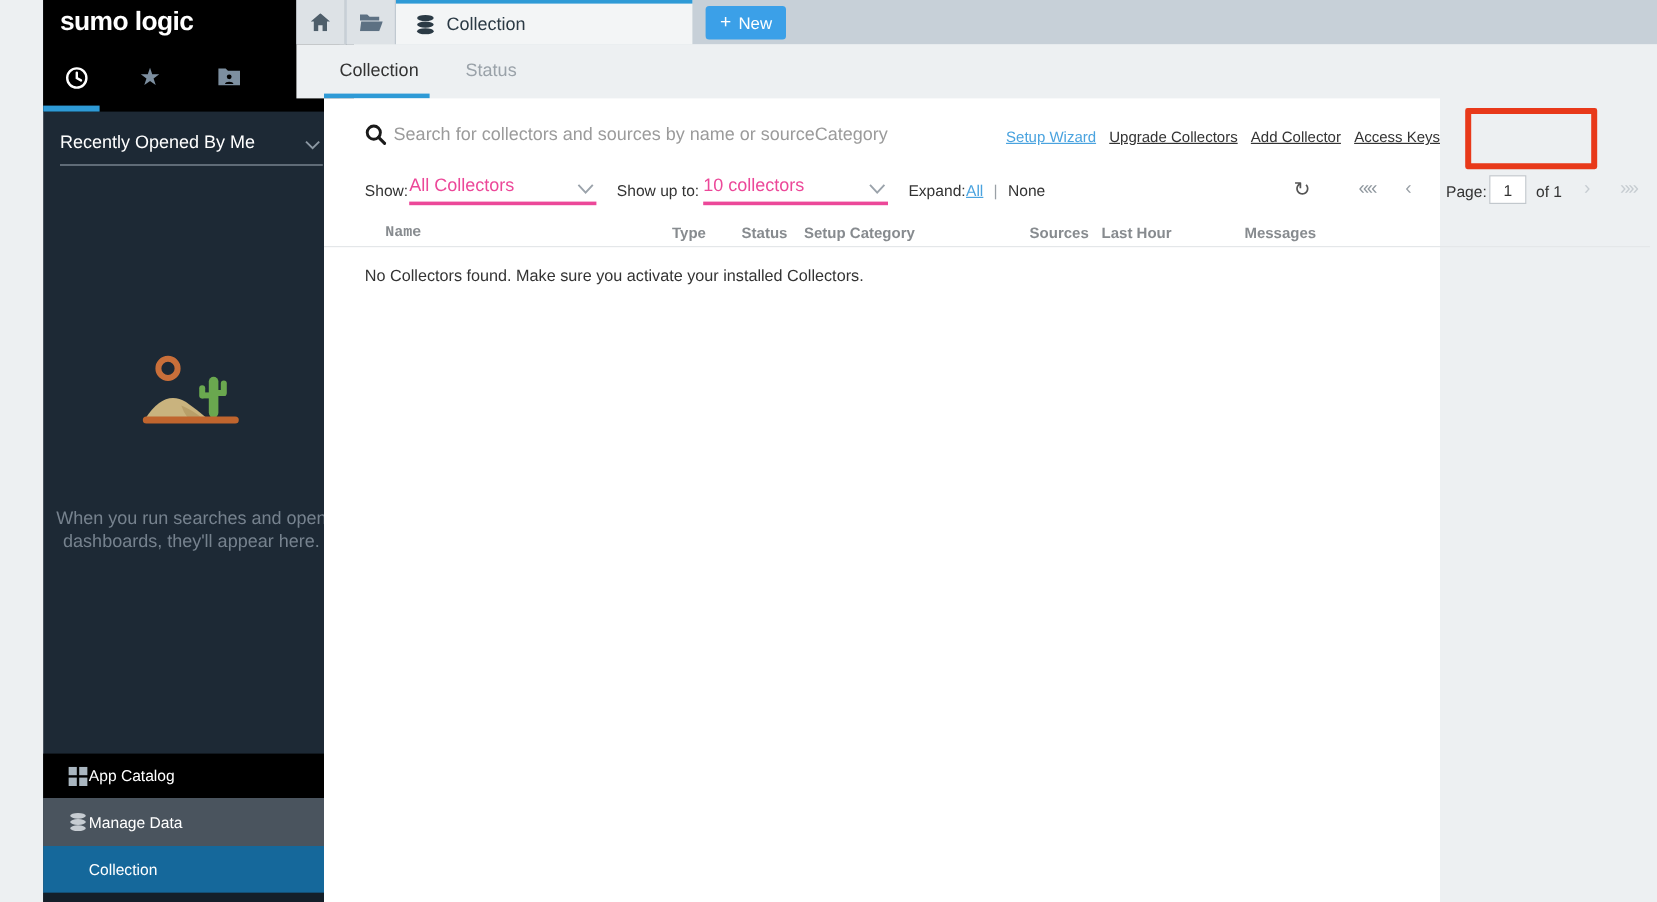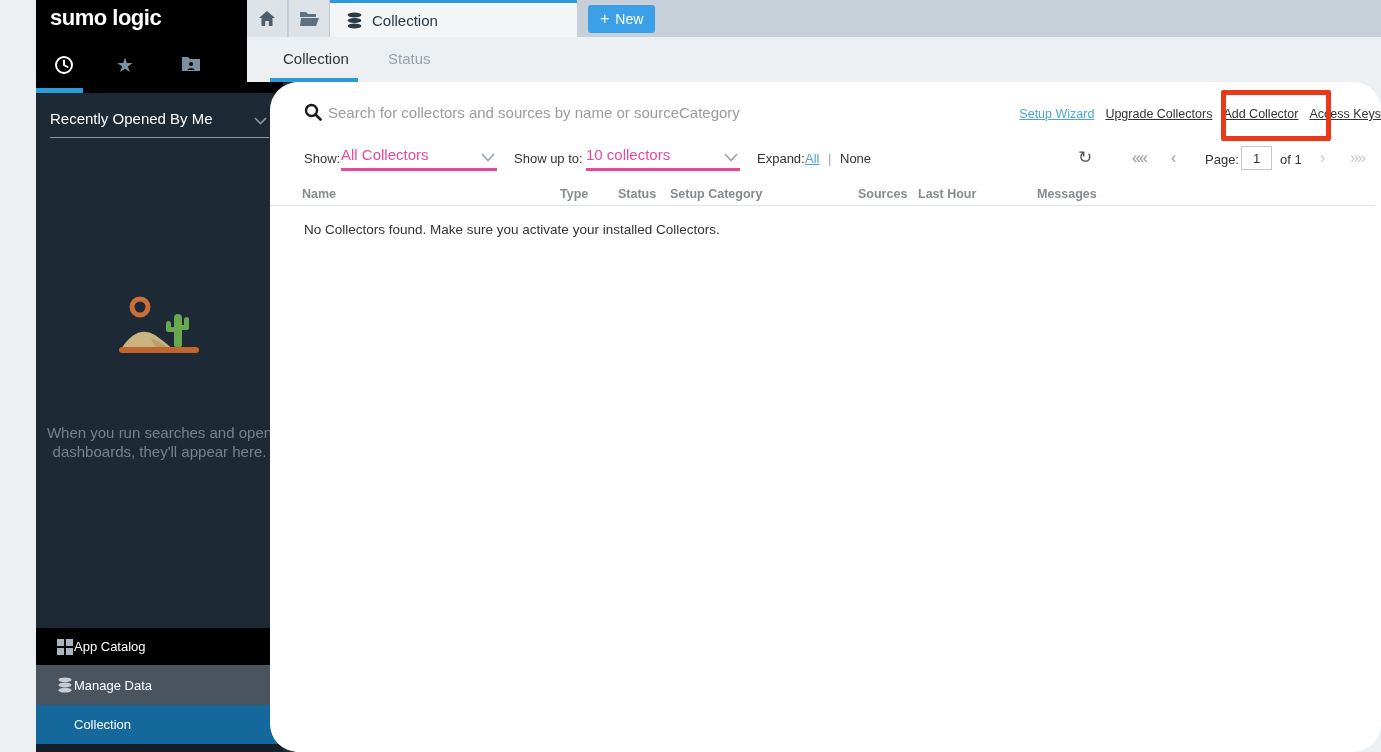--- a/index.html
+++ b/index.html
@@ -41,21 +41,21 @@
   .tab-active { position:absolute; left:83px; top:0; width:247px; height:37px; background:#f3f5f6; border-top:3px solid #2e9ad6; display:flex; align-items:center; padding-left:16px; gap:9px; color:#2b3a45; font-size:15px; cursor:pointer; }
   .new-btn { position:absolute; left:341px; top:5px; height:28px; padding:0 12px; background:#3ba0e8; border-radius:3px; color:#fff; font-size:14px; display:flex; align-items:center; gap:6px; cursor:pointer; border:none; }
 
   .subtabbar { position:absolute; left:0; top:37px; width:1134px; height:45px; background:#edf0f2; }
   .subtab { position:absolute; top:13px; font-size:15px; cursor:pointer; }
   .subtab.collection { left:36px; color:#333; }
   .subtab.status { left:141px; color:#9aa2a9; }
   .subtab-underline { position:absolute; left:23px; top:41px; width:88px; height:4px; background:#2e9ad6; }
 
   
-  .content { position:absolute; left:23px; top:82px; width:1111px; height:670px; background:#fff;border-radius:28px; }
+  .content { position:absolute; left:23px; top:82px; width:930px; height:670px; background:#fff; }
   .search-icon { position:absolute; left:34px; top:21px; cursor:pointer; }
   .search-input { position:absolute; left:58px; top:18px; width:620px; height:24px; border:none; outline:none; font-size:15px; color:#333; font-family:"Liberation Sans",sans-serif; background:transparent; }
   .search-input::placeholder { color:#9b9b9b; opacity:1; }
 
   .links-row { position:absolute; right:0; top:25px; display:flex; gap:11px; font-size:12.5px; white-space:nowrap; }
   .links-row a { color:#333; text-decoration:underline; cursor:pointer; }
   .links-row a.blue { color:#4aa3df; }
 
   .red-box { position:absolute; left:951px; top:8px; width:110px; height:51px; border:5px solid #e8391a; border-radius:2px; pointer-events:none; }
 
@@ -261,21 +261,21 @@
         <span class="pg first">««</span>
         <span class="pg prev">‹</span>
         <span class="page-label">Page:</span>
         <input class="page-input" value="1" style="">
         <span class="page-of">of 1</span>
         <span class="pg next">›</span>
         <span class="pg last">»»</span>
       </div>
 
       <div class="thead">
-        <span class="th" style="left:32px;">Name</span>
+        <span class="th" style="left:51px;font-family:Liberation Mono, monospace;">Name</span>
         <span class="th" style="left:290px;">Type</span>
         <span class="th" style="left:348px;">Status</span>
         <span class="th" style="left:400px;">Setup Category</span>
         <span class="th" style="left:588px;">Sources</span>
         <span class="th" style="left:648px;">Last Hour</span>
         <span class="th" style="left:767px;">Messages</span>
       </div>
 
       <div class="empty-msg">No Collectors found. Make sure you activate your installed Collectors.</div>
     </div>

